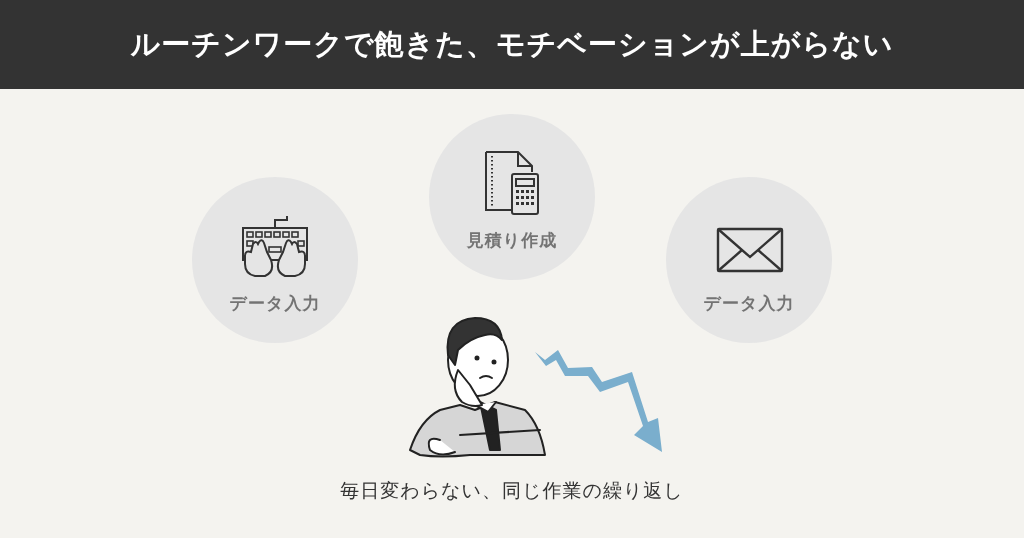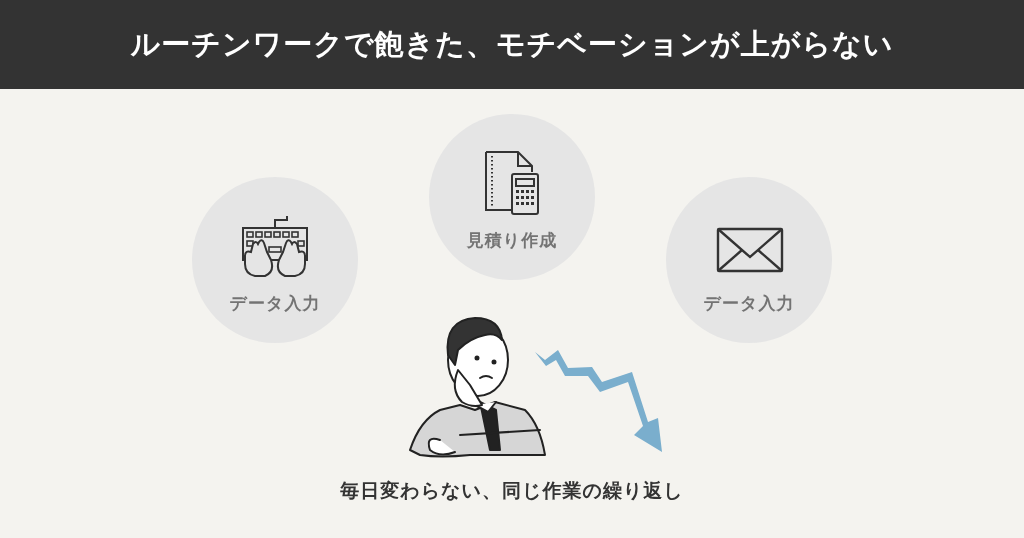--- a/index.html
+++ b/index.html
@@ -6,21 +6,21 @@
   body { width:1024px; height:538px; overflow:hidden; background:#f4f3ef; font-family:"DejaVu Sans", sans-serif; position:relative; }
   .header { position:absolute; left:0; top:0; width:1024px; height:89px; background:#333333; display:flex; align-items:center; justify-content:center; }
   .header h1 { margin:0; color:#ffffff; font-size:29px; font-weight:bold; letter-spacing:1px; }
   .circle { position:absolute; border-radius:50%; background:#e5e5e5; }
   .circle .label { position:absolute; left:0; width:100%; text-align:center; font-size:17px; font-weight:bold; color:#737373; letter-spacing:1px; }
   .circle svg { position:absolute; }
   #c1 { left:192px; top:177px; width:166px; height:166px; }
   #c2 { left:429px; top:114px; width:166px; height:166px; }
   #c3 { left:666px; top:177px; width:166px; height:166px; }
   .illus { position:absolute; left:400px; top:310px; width:280px; height:160px; }
-  .caption { position:absolute; left:0; top:478px; width:1024px; text-align:center; font-size:19px; font-weight:bold; color:#333; letter-spacing:1px; }
+  .caption { position:absolute; left:0; top:478px; width:1024px; text-align:center; font-size:19px; font-weight:normal; color:#333; letter-spacing:1px; }
 </style>
 </head>
 <body>
 
 <div class="header">
   <h1>ルーチンワークで飽きた、モチベーションが上がらない</h1>
 </div>
 
 <div class="circle" id="c1">
   <svg style="left:49px;top:35px" width="68" height="68" viewBox="0 0 68 68" fill="none" stroke="#333" stroke-width="2">

